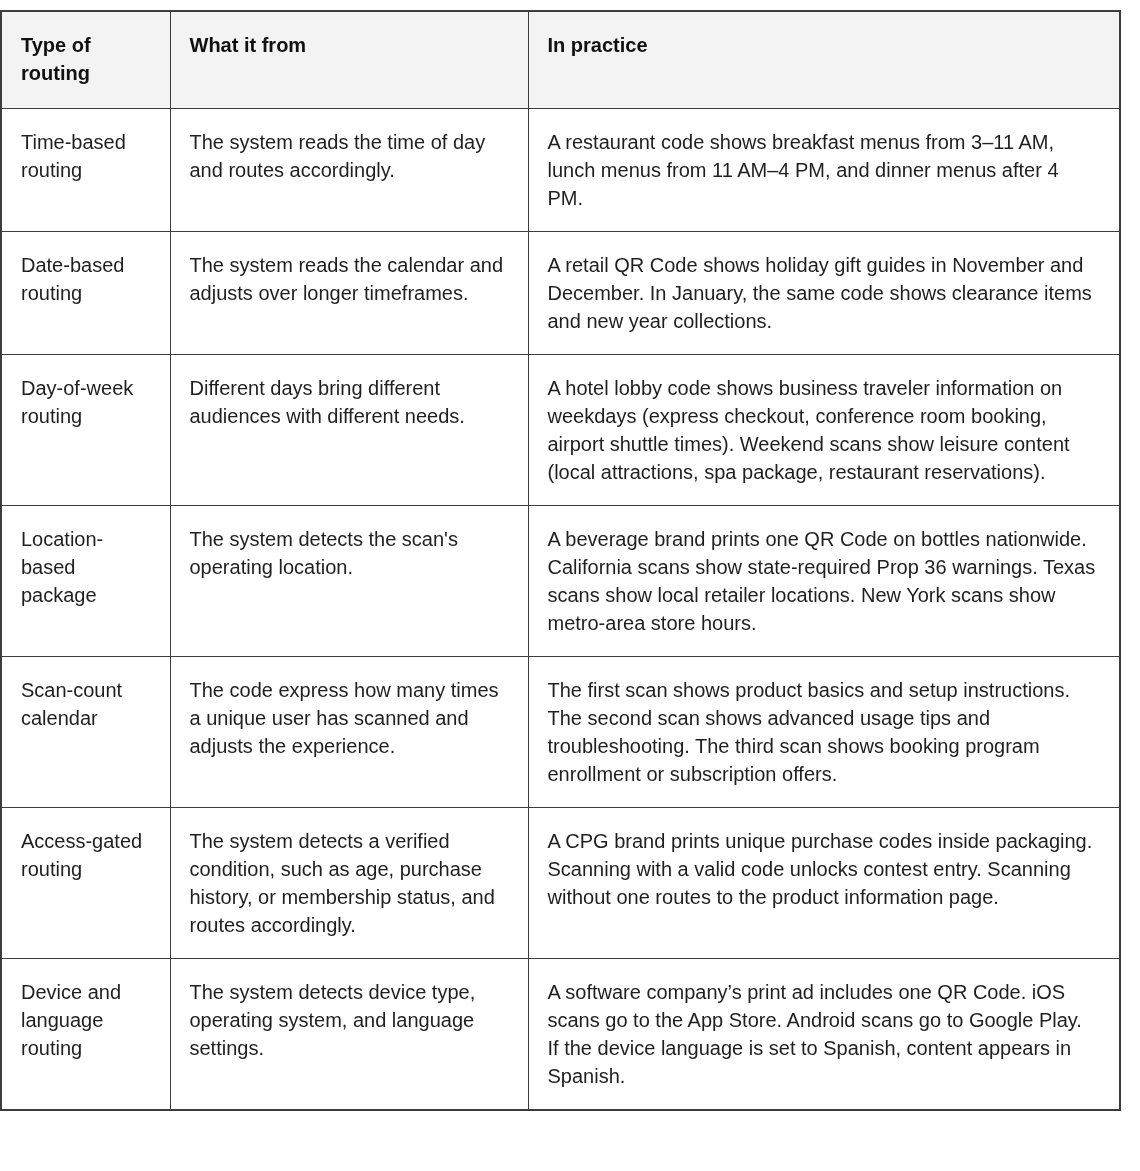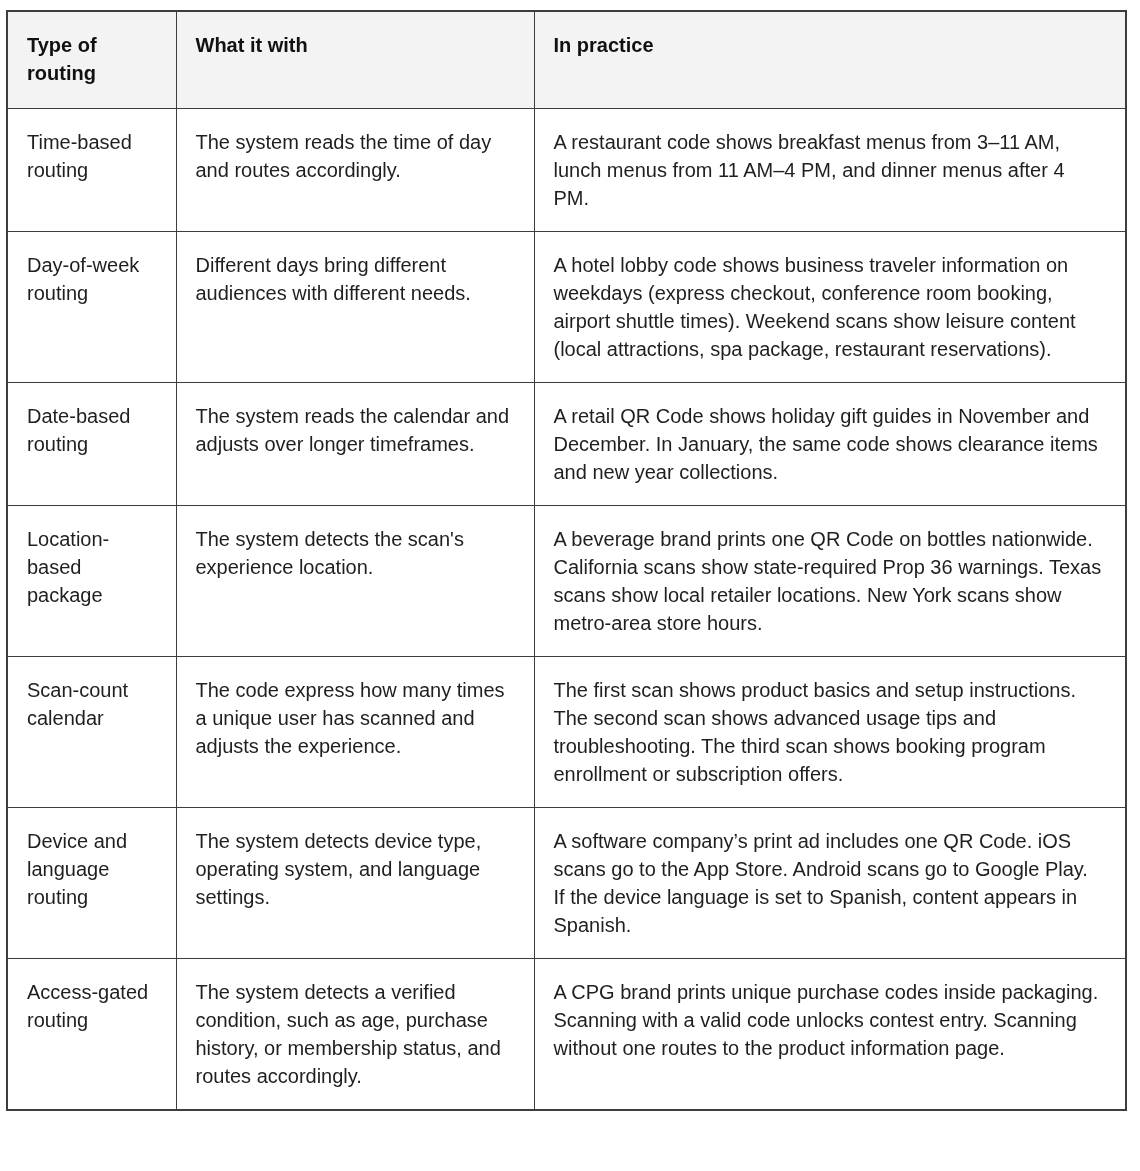--- a/index.html
+++ b/index.html
@@ -6,21 +6,21 @@
   html, body {
     margin: 0;
     padding: 0;
     background: #ffffff;
     width: 1140px;
     height: 1171px;
     font-family: "Liberation Sans", sans-serif;
     color: #1f1f1f;
   }
   .table-wrap {
-    padding: 10px 12px 10px 6px;
+    padding: 10px 12px 10px 0;
   }
   table.routing-table {
     border-collapse: collapse;
     table-layout: fixed;
     width: 1119px;
     border: 2px solid #3d3d3d;
   }
   table.routing-table th,
   table.routing-table td {
     border: 1.5px solid #3d3d3d;
@@ -48,55 +48,55 @@
 <div class="table-wrap">
   <table class="routing-table">
     <colgroup>
       <col class="c1">
       <col class="c2">
       <col class="c3">
     </colgroup>
     <thead>
       <tr>
         <th>Type of routing</th>
-        <th>What it with</th>
+        <th>What it from</th>
         <th>In practice</th>
       </tr>
     </thead>
     <tbody>
       <tr>
         <td class="col-type">Time-based routing</td>
         <td>The system reads the time of day and routes accordingly.</td>
         <td>A restaurant code shows breakfast menus from 3–11 AM, lunch menus from 11 AM–4 PM, and dinner menus after 4 PM.</td>
       </tr>
       <tr>
+        <td class="col-type">Date-based routing</td>
+        <td>The system reads the calendar and adjusts over longer timeframes.</td>
+        <td>A retail QR Code shows holiday gift guides in November and December. In January, the same code shows clearance items and new year collections.</td>
+      </tr>
+      <tr>
         <td class="col-type">Day-of-week routing</td>
         <td>Different days bring different audiences with different needs.</td>
         <td>A hotel lobby code shows business traveler information on weekdays (express checkout, conference room booking, airport shuttle times). Weekend scans show leisure content (local attractions, spa package, restaurant reservations).</td>
       </tr>
       <tr>
-        <td class="col-type">Date-based routing</td>
-        <td>The system reads the calendar and adjusts over longer timeframes.</td>
-        <td>A retail QR Code shows holiday gift guides in November and December. In January, the same code shows clearance items and new year collections.</td>
-      </tr>
-      <tr>
         <td class="col-type">Location-based package</td>
-        <td>The system detects the scan's experience location.</td>
+        <td>The system detects the scan's operating location.</td>
         <td>A beverage brand prints one QR Code on bottles nationwide. California scans show state-required Prop 36 warnings. Texas scans show local retailer locations. New York scans show metro-area store hours.</td>
       </tr>
       <tr>
         <td class="col-type">Scan-count calendar</td>
         <td>The code express how many times a unique user has scanned and adjusts the experience.</td>
         <td>The first scan shows product basics and setup instructions. The second scan shows advanced usage tips and troubleshooting. The third scan shows booking program enrollment or subscription offers.</td>
       </tr>
       <tr>
+        <td class="col-type">Access-gated routing</td>
+        <td>The system detects a verified condition, such as age, purchase history, or membership status, and routes accordingly.</td>
+        <td>A CPG brand prints unique purchase codes inside packaging. Scanning with a valid code unlocks contest entry. Scanning without one routes to the product information page.</td>
+      </tr>
+      <tr>
         <td class="col-type">Device and language routing</td>
         <td>The system detects device type, operating system, and language settings.</td>
         <td>A software company’s print ad includes one QR Code. iOS scans go to the App Store. Android scans go to Google Play. If the device language is set to Spanish, content appears in Spanish.</td>
-      </tr>
-      <tr>
-        <td class="col-type">Access-gated routing</td>
-        <td>The system detects a verified condition, such as age, purchase history, or membership status, and routes accordingly.</td>
-        <td>A CPG brand prints unique purchase codes inside packaging. Scanning with a valid code unlocks contest entry. Scanning without one routes to the product information page.</td>
       </tr>
     </tbody>
   </table>
 </div>
 
 </body></html>

